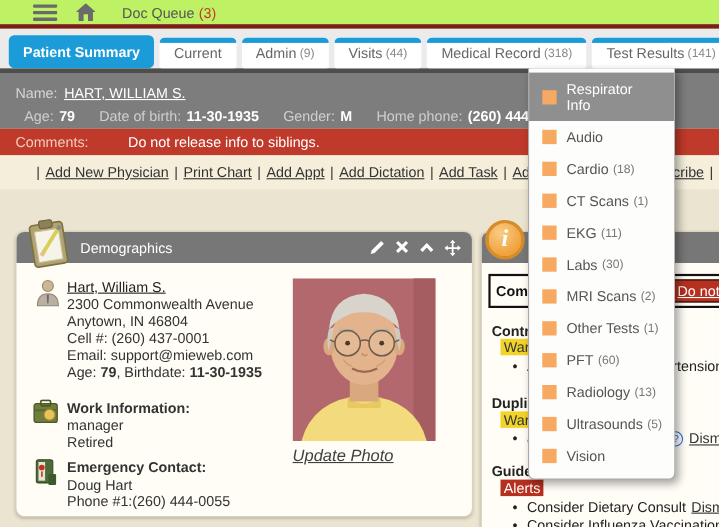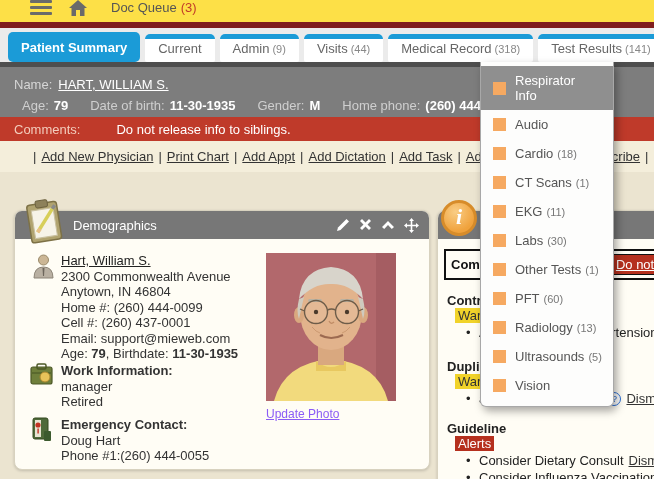--- a/index.html
+++ b/index.html
@@ -1,21 +1,21 @@
 <!DOCTYPE html>
 <html><head>
 <meta charset="utf-8">
 <style>
   html,body{margin:0;padding:0;background:#ddd;}
   #screen{position:relative;width:654px;height:479px;overflow:hidden;background:#ebe4d0;
           font-family:"Liberation Sans",sans-serif;-webkit-font-smoothing:antialiased;}
 
   
-  .topbar{position:absolute;top:0;left:0;right:0;height:22px;background:#fde047;
-          border-bottom:6px solid #7f1d1d;display:flex;z-index:10;}
+  .topbar{position:absolute;top:0;left:0;right:0;height:22px;background:#bef264;
+          border-bottom:4px solid #7f1d1d;display:flex;align-items:center;z-index:10;}
   .hamburger{margin-left:30px;width:22px;display:flex;flex-direction:column;gap:3px;cursor:pointer;}
   .hamburger div{height:3px;background:#6a6a6a;border-radius:1px;}
   .home{margin-left:17px;cursor:pointer;display:flex;}
   .topbar-title{margin-left:24px;font-size:13px;color:#555;}
   .topbar-count{color:#c23a28;margin-left:4px;font-size:13px;}
 
   
   .tabrow{position:absolute;top:24px;left:0;right:0;height:38px;background:#ebebeb;
           display:flex;align-items:flex-end;padding-left:8px;gap:5px;z-index:9;}
   .tab{height:28px;background:#fff;border-radius:5px 5px 2px 2px;display:flex;align-items:center;
@@ -66,21 +66,21 @@
   .ptext{position:absolute;left:46px;top:14px;line-height:15.5px;}
   .ptext .link{color:#222;text-decoration:underline;cursor:pointer;}
   .persicon{position:absolute;left:18px;top:15px;}
   .workicon{position:absolute;left:15px;top:124px;}
   .worktext{position:absolute;left:46px;top:124px;line-height:15.5px;}
   .bold{font-weight:bold;}
   .emericon{position:absolute;left:17px;top:178px;}
   .emertext{position:absolute;left:46px;top:178px;line-height:15.5px;}
   .photo{position:absolute;left:251px;top:14px;width:130px;height:148px;cursor:pointer;}
   .updphoto{position:absolute;left:251px;top:167px;}
-  .updphoto a{color:#8b5cf6;text-decoration:underline;font-size:12px;cursor:pointer;}
+  .updphoto a{color:#404040;text-decoration:underline;font-size:15px;cursor:pointer;font-style:italic;}
 
   
   #warn{left:437px;top:210px;width:382px;height:410px;border-radius:8px 8px 0 0;z-index:3;}
   #warn .panel-h{padding-left:52px;border-radius:7px 7px 0 0;}
   .infoicon{position:absolute;left:3px;top:-11px;width:36px;height:36px;border-radius:50%;
             background:radial-gradient(circle at 38% 30%, #f9cd85, #f0a23c 70%);
             border:3px solid #d78c2a;box-sizing:border-box;z-index:4;
             display:flex;align-items:center;justify-content:center;}
   .infoicon::before{content:"i";color:#fff;font-family:"Liberation Serif",serif;
                     font-weight:bold;font-style:italic;font-size:22px;line-height:1;margin-top:-2px;}
@@ -232,21 +232,20 @@
         <svg width="21" height="26" viewBox="0 0 21 26">
           <circle cx="10.5" cy="6" r="5" fill="#cbb695" stroke="#9a8a6a" stroke-width="1"></circle>
           <path d="M1 24 Q1 13 10.5 13 Q20 13 20 24 Z" fill="#b9b0a2" stroke="#8d8578" stroke-width="1"></path>
           <path d="M9.5 14 L11.5 14 L11 22 L10 22 Z" fill="#6d665c"></path>
         </svg>
       </span>
       <div class="ptext">
         <div><span class="link">Hart, William S.</span></div>
         <div>2300 Commonwealth Avenue</div>
         <div>Anytown, IN 46804</div>
-        <div>Home #: (260) 444-0099</div>
         <div>Cell #: (260) 437-0001</div>
         <div>Email: support@mieweb.com</div>
         <div><span>Age: </span><span class="bold">79</span><span>, Birthdate: </span><span class="bold">11-30-1935</span></div>
       </div>
       <span class="workicon">
         <svg width="23" height="22" viewBox="0 0 23 22">
           <rect x="1" y="4" width="21" height="17" rx="2" fill="#6f7f3b" stroke="#4c5826" stroke-width="1.2"></rect>
           <rect x="7" y="1" width="9" height="5" rx="1.5" fill="none" stroke="#4c5826" stroke-width="1.5"></rect>
           <rect x="1" y="9" width="21" height="2" fill="#5a692e"></rect>
           <circle cx="15" cy="14" r="5" fill="#e8c25a" stroke="#a8862e" stroke-width="1"></circle>
@@ -369,20 +368,25 @@
         <span>EKG</span>
         <span class="mcnt">(11)</span>
       </div>
     <div class="mitem">
         <span class="sq"></span>
         <span>Labs</span>
         <span class="mcnt">(30)</span>
       </div>
     <div class="mitem">
         <span class="sq"></span>
+        <span>MRI Scans</span>
+        <span class="mcnt">(2)</span>
+      </div>
+    <div class="mitem">
+        <span class="sq"></span>
         <span>Other Tests</span>
         <span class="mcnt">(1)</span>
       </div>
     <div class="mitem">
         <span class="sq"></span>
         <span>PFT</span>
         <span class="mcnt">(60)</span>
       </div>
     <div class="mitem">
         <span class="sq"></span>

